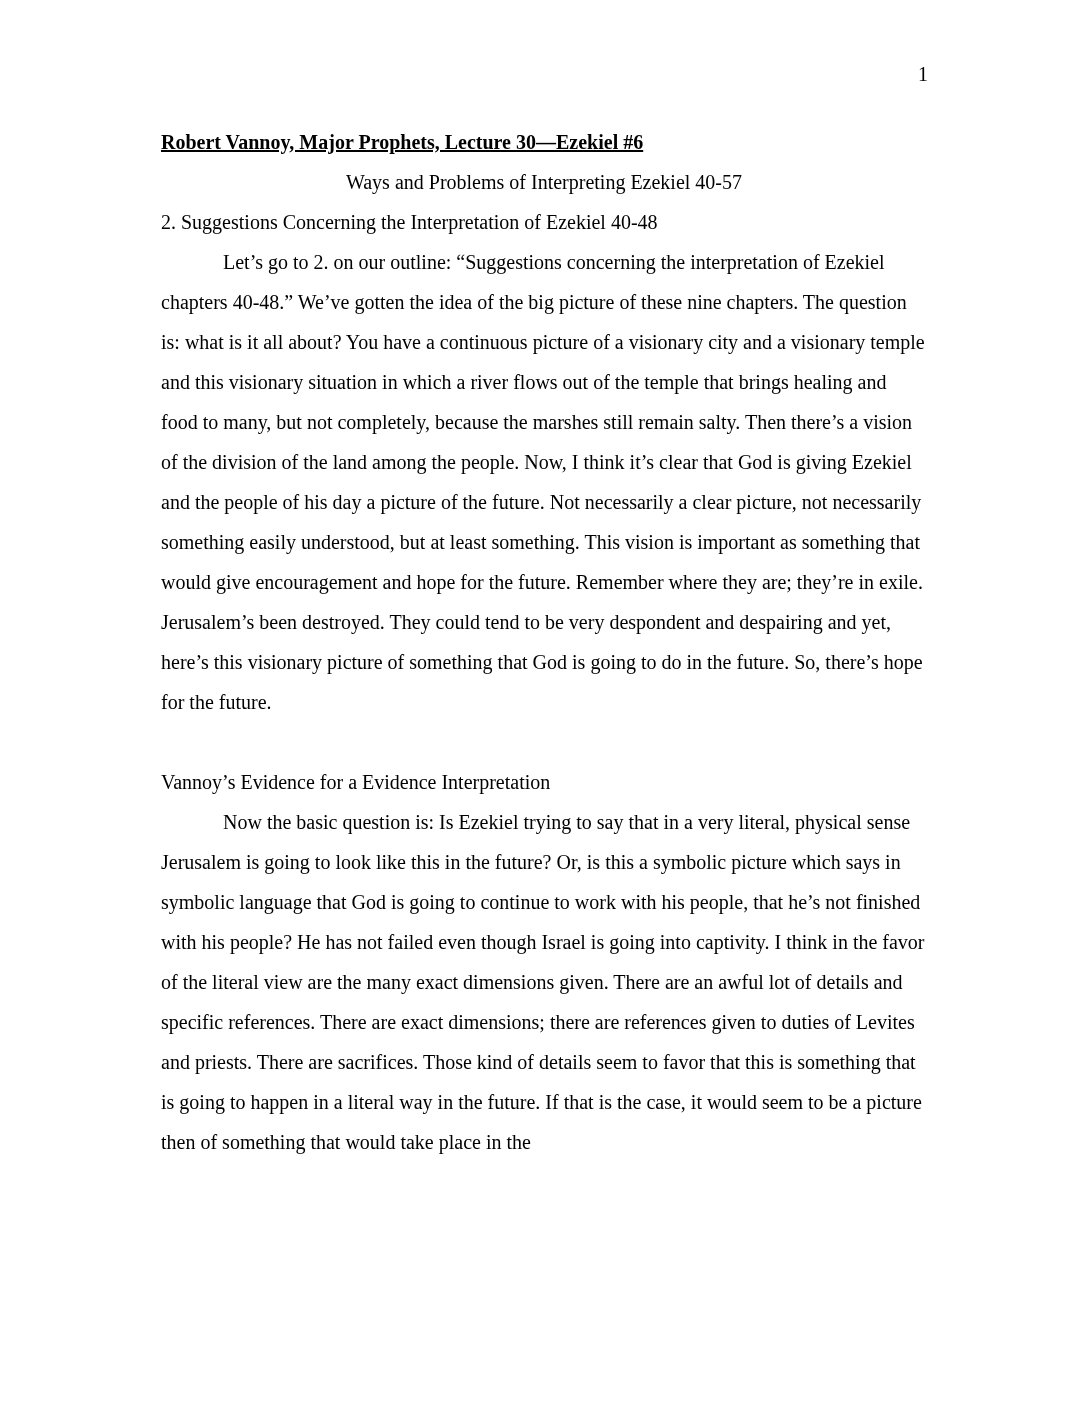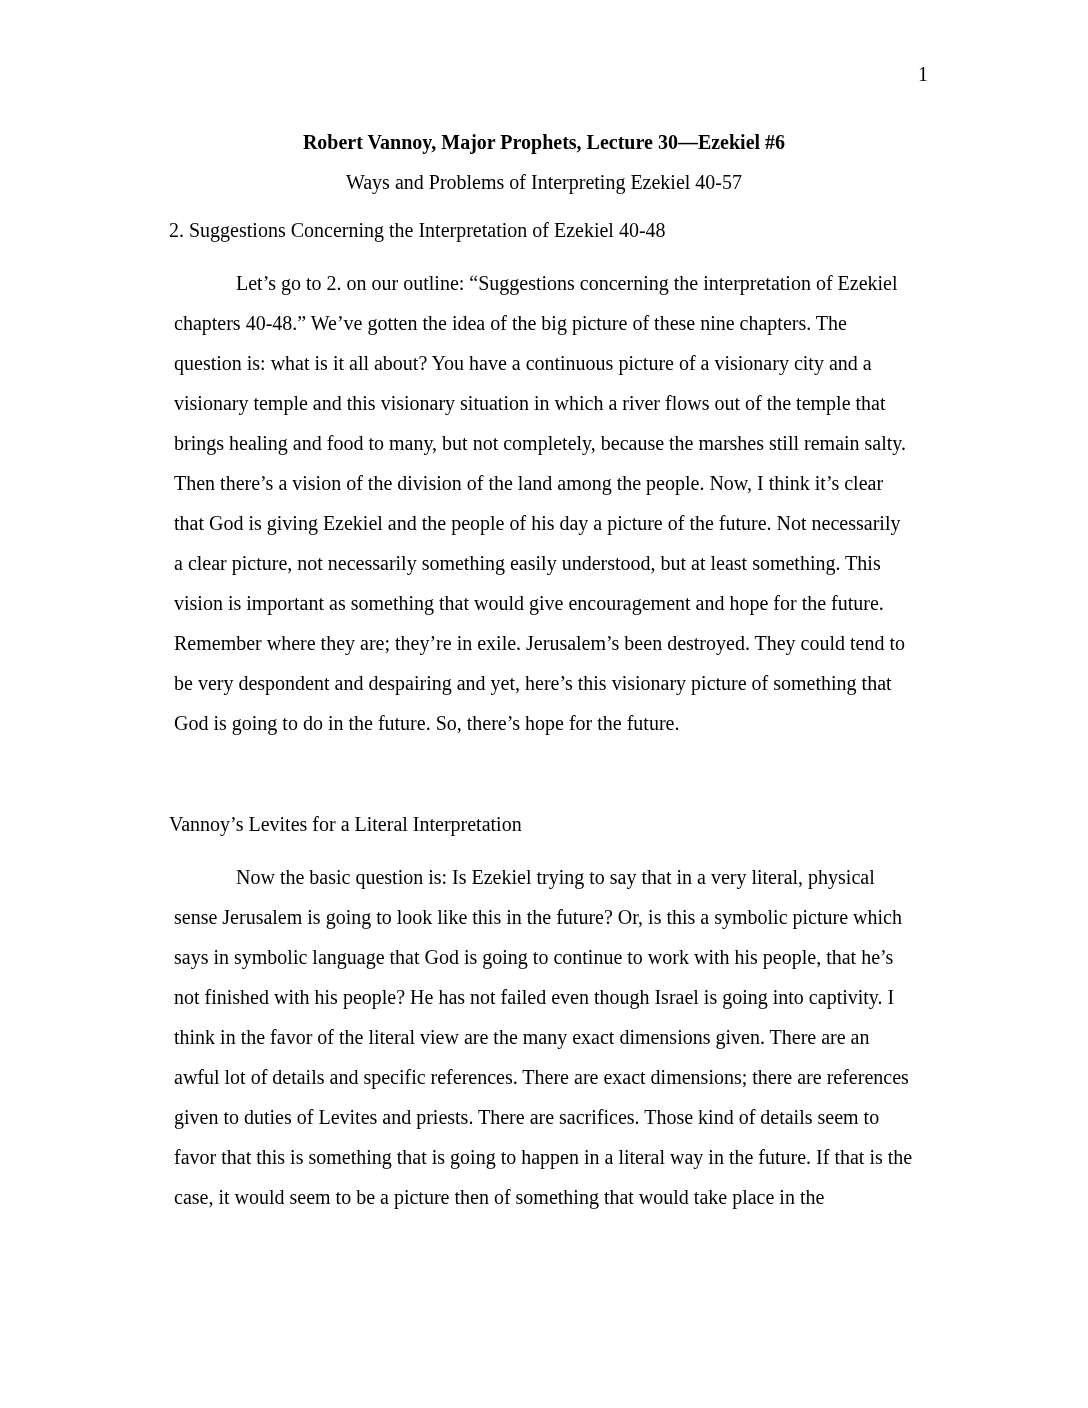--- a/index.html
+++ b/index.html
@@ -27,33 +27,33 @@
     .content {
       position: absolute;
       left: 161px;
       top: 122px;
       width: 766px;
       font-size: 20px;
       line-height: 40px;
       text-align: left;
     }
     .title {
-      text-align: center;
       font-weight: bold;
+      text-decoration: underline;
     }
     .subtitle {
       text-align: center;
       font-weight: normal;
     }
     .section-heading {
       font-weight: normal;
-      margin: 8px;
+      margin: 0;
     }
     p.body-paragraph {
-      margin: 13px;
+      margin: 0;
       text-indent: 62px;
     }
     .blank-line {
       height: 40px;
     }
   </style>
 </head>
 <body>
 
 <div class="page">
@@ -65,19 +65,19 @@
     <div class="title">Robert Vannoy, Major Prophets, Lecture 30—Ezekiel #6</div>
 
     <div class="subtitle">Ways and Problems of Interpreting Ezekiel 40-57</div>
 
     <div class="section-heading">2.  Suggestions Concerning the Interpretation of Ezekiel 40-48</div>
 
     <p class="body-paragraph">Let’s go to 2. on our outline: “Suggestions concerning the interpretation of Ezekiel chapters 40-48.” We’ve gotten the idea of the big picture of these nine chapters. The question is: what is it all about? You have a continuous picture of a visionary city and a visionary temple and this visionary situation in which a river flows out of the temple that brings healing and food to many, but not completely, because the marshes still remain salty. Then there’s a vision of the division of the land among the people. Now, I think it’s clear that God is giving Ezekiel and the people of his day a picture of the future. Not necessarily a clear picture, not necessarily something easily understood, but at least something.  This vision is important as something that would give encouragement and hope for the future. Remember where they are; they’re in exile.  Jerusalem’s been destroyed. They could tend to be very despondent and despairing and yet, here’s this visionary picture of something that God is going to do in the future. So, there’s hope for the future.</p>
 
     <div class="blank-line"></div>
 
-    <div class="section-heading">Vannoy’s Levites for a Literal Interpretation</div>
+    <div class="section-heading">Vannoy’s Evidence for a Evidence Interpretation</div>
 
     <p class="body-paragraph">Now the basic question is: Is Ezekiel trying to say that in a very literal, physical sense Jerusalem is going to look like this in the future? Or, is this a symbolic picture which says in symbolic language that God is going to continue to work with his people, that he’s not finished with his people? He has not failed even though Israel is going into captivity. I think in the favor of the literal view are the many exact dimensions given. There are an awful lot of details and specific references. There are exact dimensions; there are references given to duties of Levites and priests. There are sacrifices. Those kind of details seem to favor that this is something that is going to happen in a literal way in the future. If that is the case, it would seem to be a picture then of something that would take place in the</p>
 
   </div>
 
 </div>
 
 </body></html>

